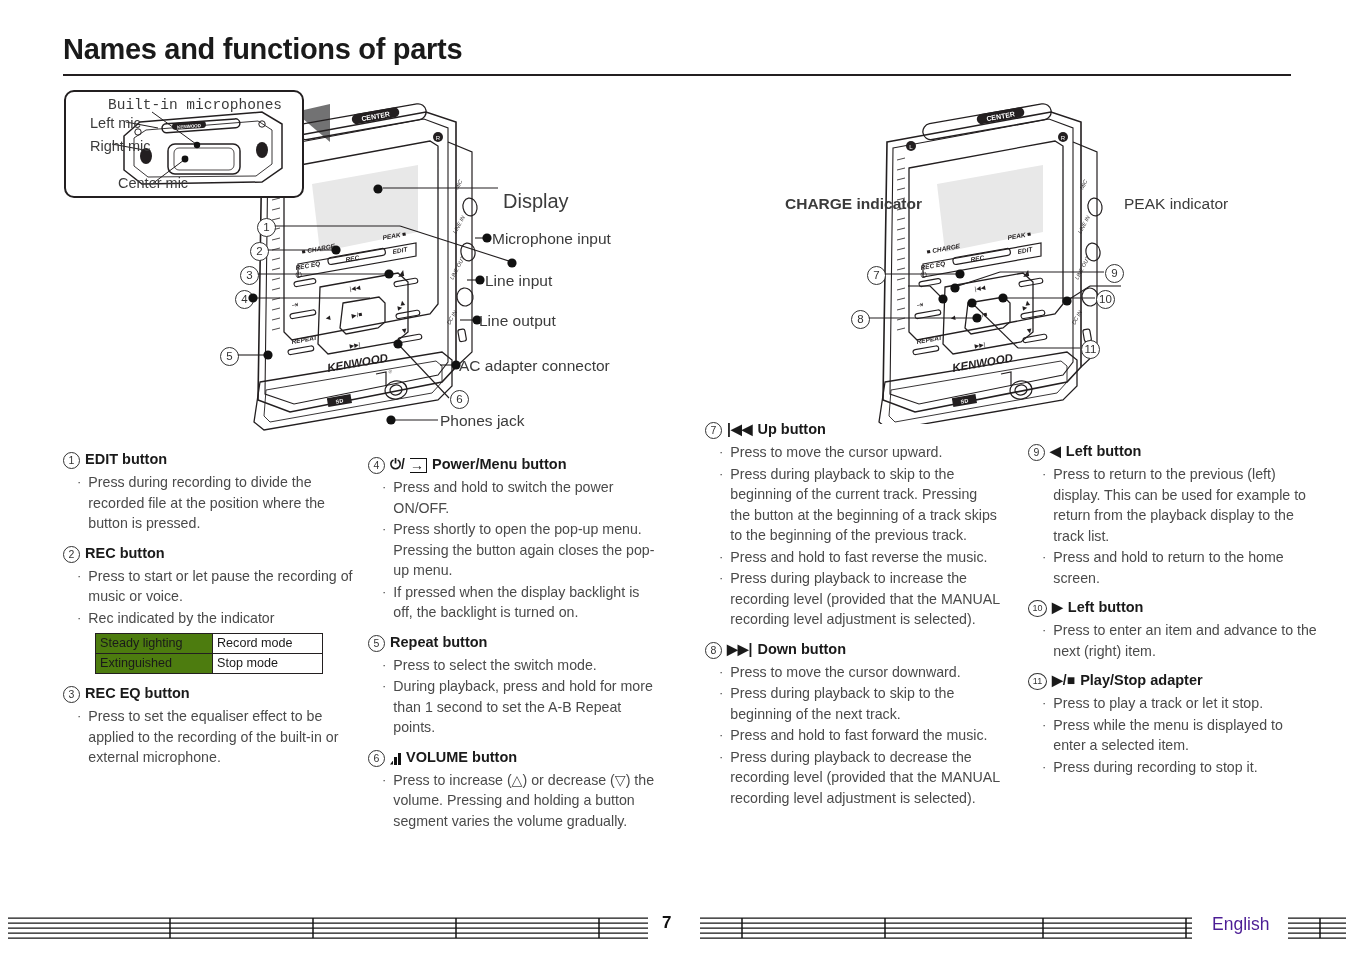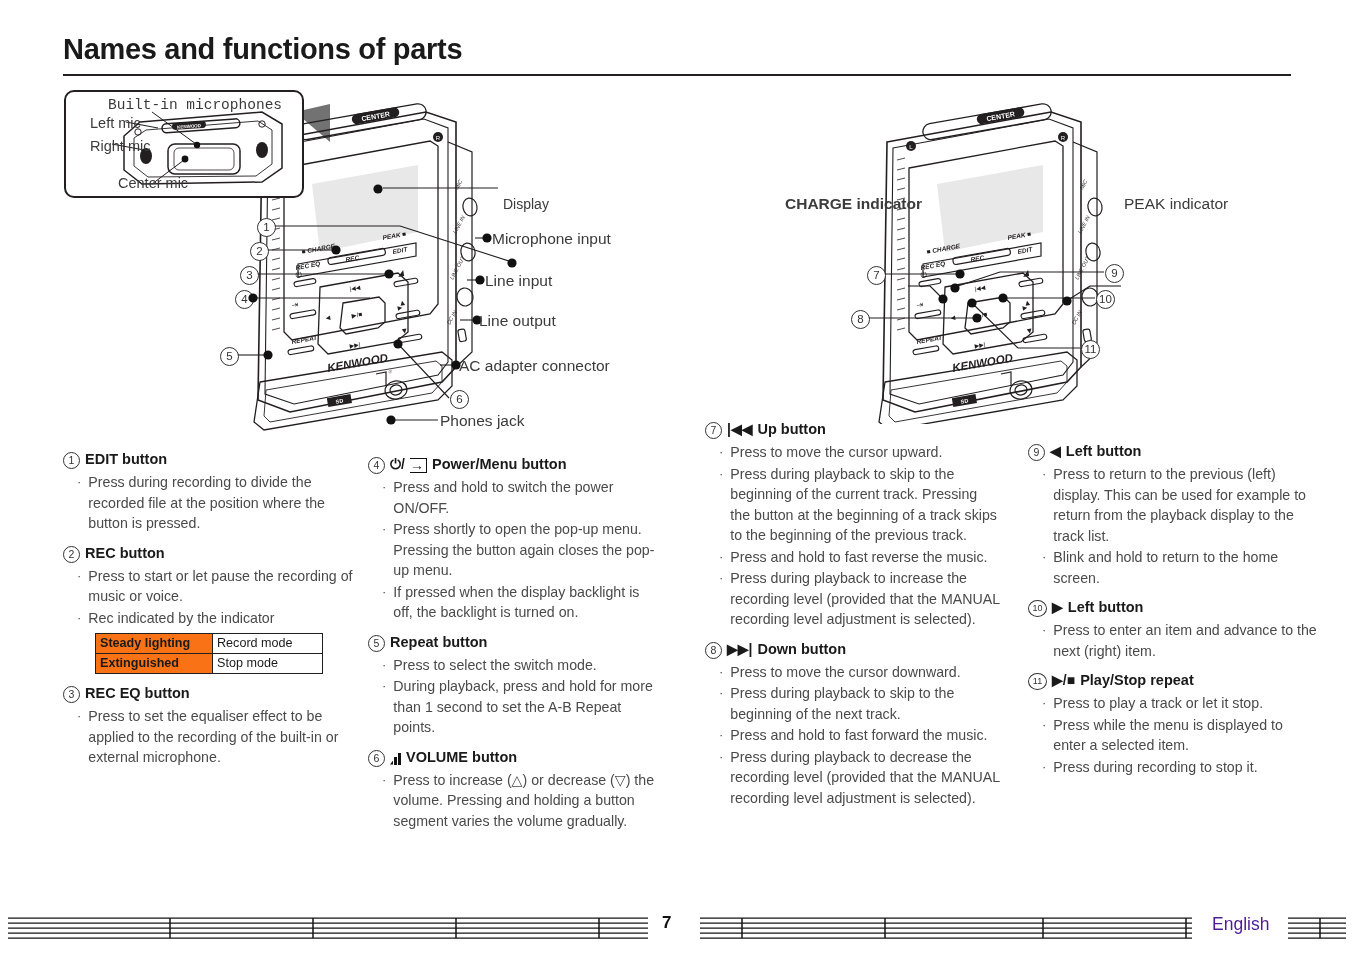--- a/index.html
+++ b/index.html
@@ -66,21 +66,21 @@
 
   
   table.modes{
     border-collapse:collapse;margin:5px 0 8px 32px;width:228px;
     border:1.4px solid #231f20;
   }
   table.modes td{
     border:1.1px solid #231f20;font-size:12.6px;padding:1px 4px;color:#1a1a1a;
     line-height:17px;
   }
-  table.modes td.k{background:#f97316;font-weight:bold;width:108px;}
+  table.modes td.k{background:#4d7c0f;font-weight:normal;width:108px;}
 
   
   .footer{position:absolute;left:0;top:900px;width:1354px;height:40px;}
   .pageno{
     position:absolute;left:662px;top:913px;font-size:17px;font-weight:bold;color:#111;
   }
   .lang{
     position:absolute;left:1212px;top:914px;font-size:17.5px;color:#4c1d95;
   }
 
@@ -286,21 +286,21 @@
       <circle cx="268" cy="273" r="4.6" fill="#111"></circle>
       <circle cx="398" cy="262" r="4.6" fill="#111"></circle>
       <circle cx="487" cy="156" r="4.6" fill="#111"></circle>
       <circle cx="480" cy="198" r="4.6" fill="#111"></circle>
       <circle cx="477" cy="238" r="4.6" fill="#111"></circle>
       <circle cx="456" cy="283" r="4.6" fill="#111"></circle>
       <circle cx="391" cy="338" r="4.6" fill="#111"></circle>
       <circle cx="253" cy="216" r="4.6" fill="#111"></circle>
     </svg>
 
-    <div class="lbl" style="left:503px;top:114px;font-size:14px;">Display</div>
+    <div class="lbl" style="left:503px;top:108px;font-size:20px;">Display</div>
     <div class="lbl" style="left:492px;top:148px;font-size:15.5px;">Microphone input</div>
     <div class="lbl" style="left:485px;top:190px;font-size:15.5px;">Line input</div>
     <div class="lbl" style="left:479px;top:230px;font-size:15.5px;">Line output</div>
     <div class="lbl" style="left:459px;top:275px;font-size:15.5px;">AC adapter connector</div>
     <div class="lbl" style="left:440px;top:330px;font-size:15.5px;">Phones jack</div>
 
     <svg width="420" height="340" style="position:absolute;left:845px;top:2px;">
       <g fill="none" stroke="#231f20" stroke-width="1.6">
         <path d="M42,58 L206,28 L236,38 L236,283 L222,298 L70,328 L38,316 Z"></path>
         <path d="M48,64 L204,35 L228,44 L228,278 L218,291 L74,320 L45,310 Z" stroke-width="1.1"></path>
@@ -610,41 +610,41 @@
           <span class="num">9</span>
           <span class="glyph">◀</span>
           <span>Left button</span>
         </div>
         <div class="bul">
           <span class="bd">·</span>
           <span class="bt">Press to return to the previous (left) display. This can be used for example to return from the playback display to the track list.</span>
         </div>
         <div class="bul">
           <span class="bd">·</span>
-          <span class="bt">Blink and hold to return to the home screen.</span>
+          <span class="bt">Press and hold to return to the home screen.</span>
         </div>
       </div>
 
       <div class="item">
         <div class="item-head">
           <span class="num wide">10</span>
           <span class="glyph">▶</span>
           <span>Left button</span>
         </div>
         <div class="bul">
           <span class="bd">·</span>
           <span class="bt">Press to enter an item and advance to the next (right) item.</span>
         </div>
       </div>
 
       <div class="item">
         <div class="item-head">
           <span class="num wide">11</span>
           <span class="glyph">▶/■</span>
-          <span>Play/Stop repeat</span>
+          <span>Play/Stop adapter</span>
         </div>
         <div class="bul">
           <span class="bd">·</span>
           <span class="bt">Press to play a track or let it stop.</span>
         </div>
         <div class="bul">
           <span class="bd">·</span>
           <span class="bt">Press while the menu is displayed to enter a selected item.</span>
         </div>
         <div class="bul">

